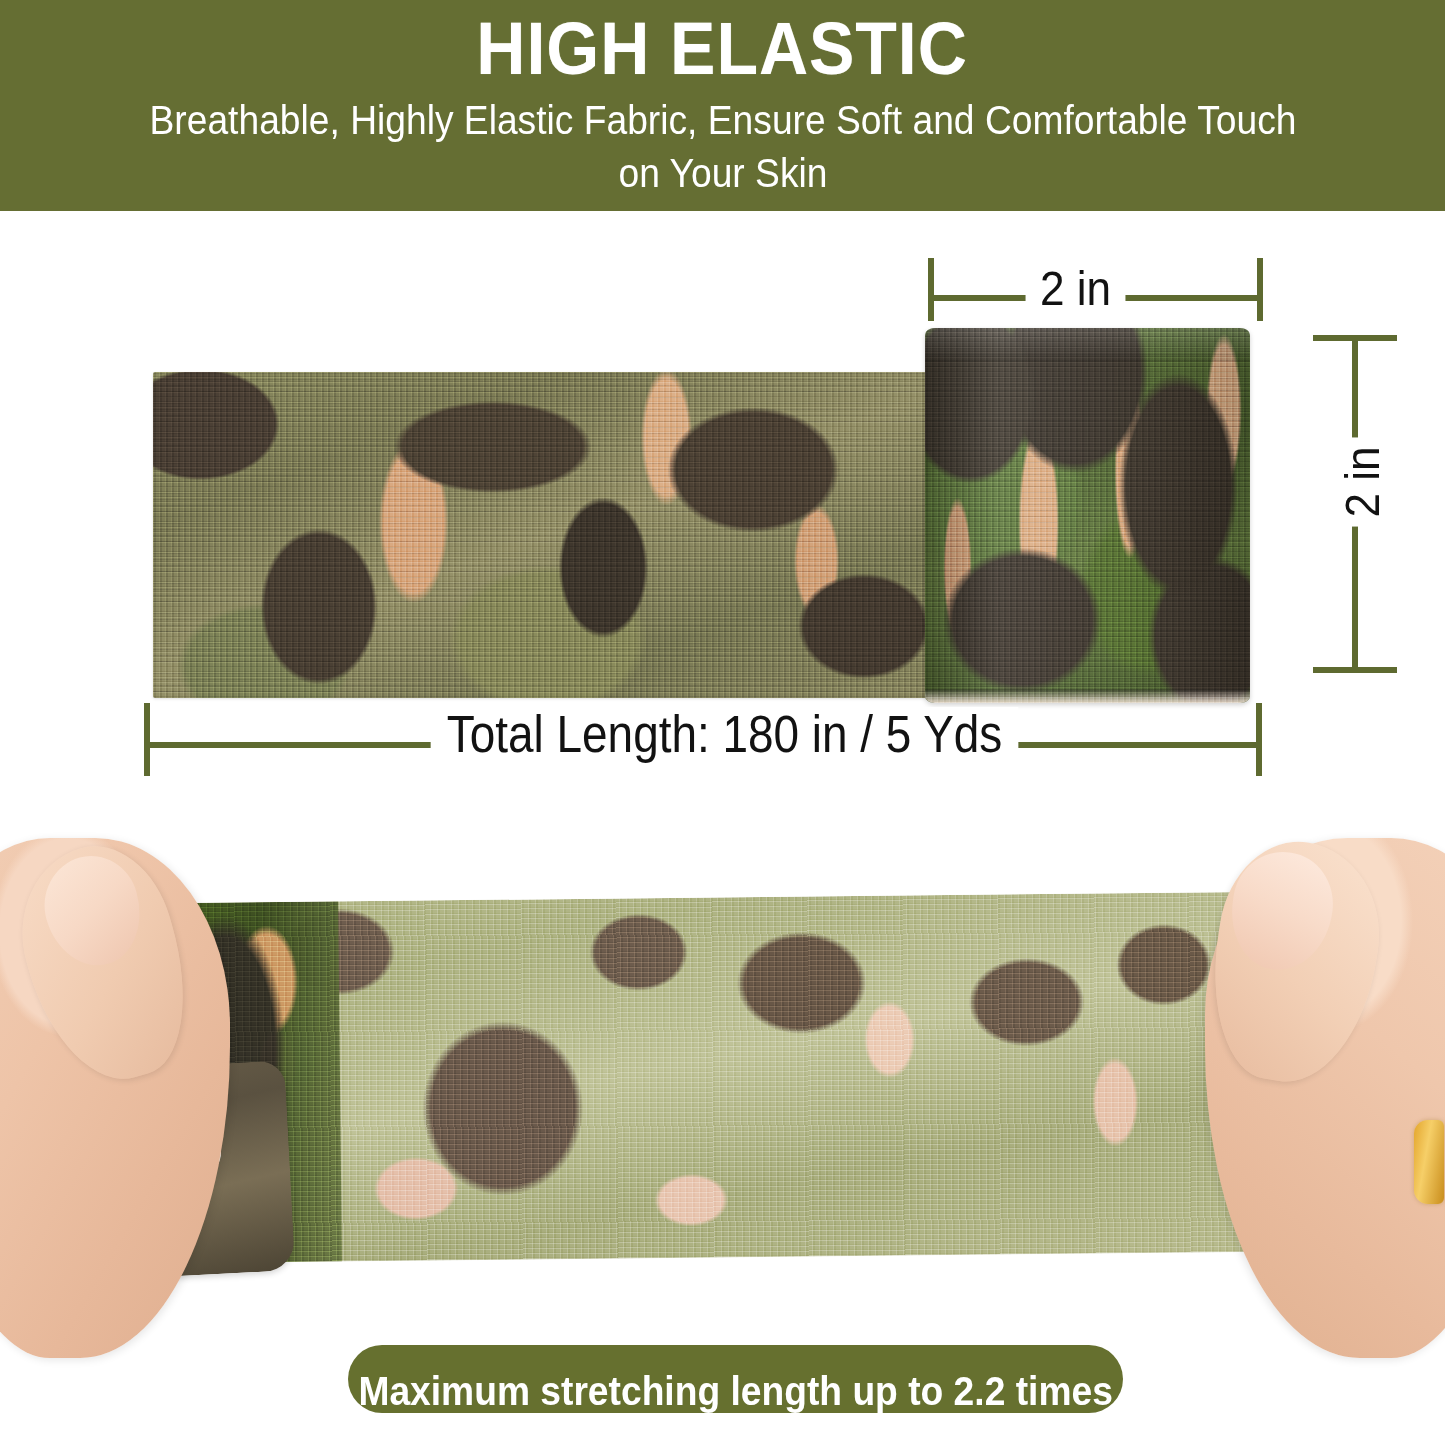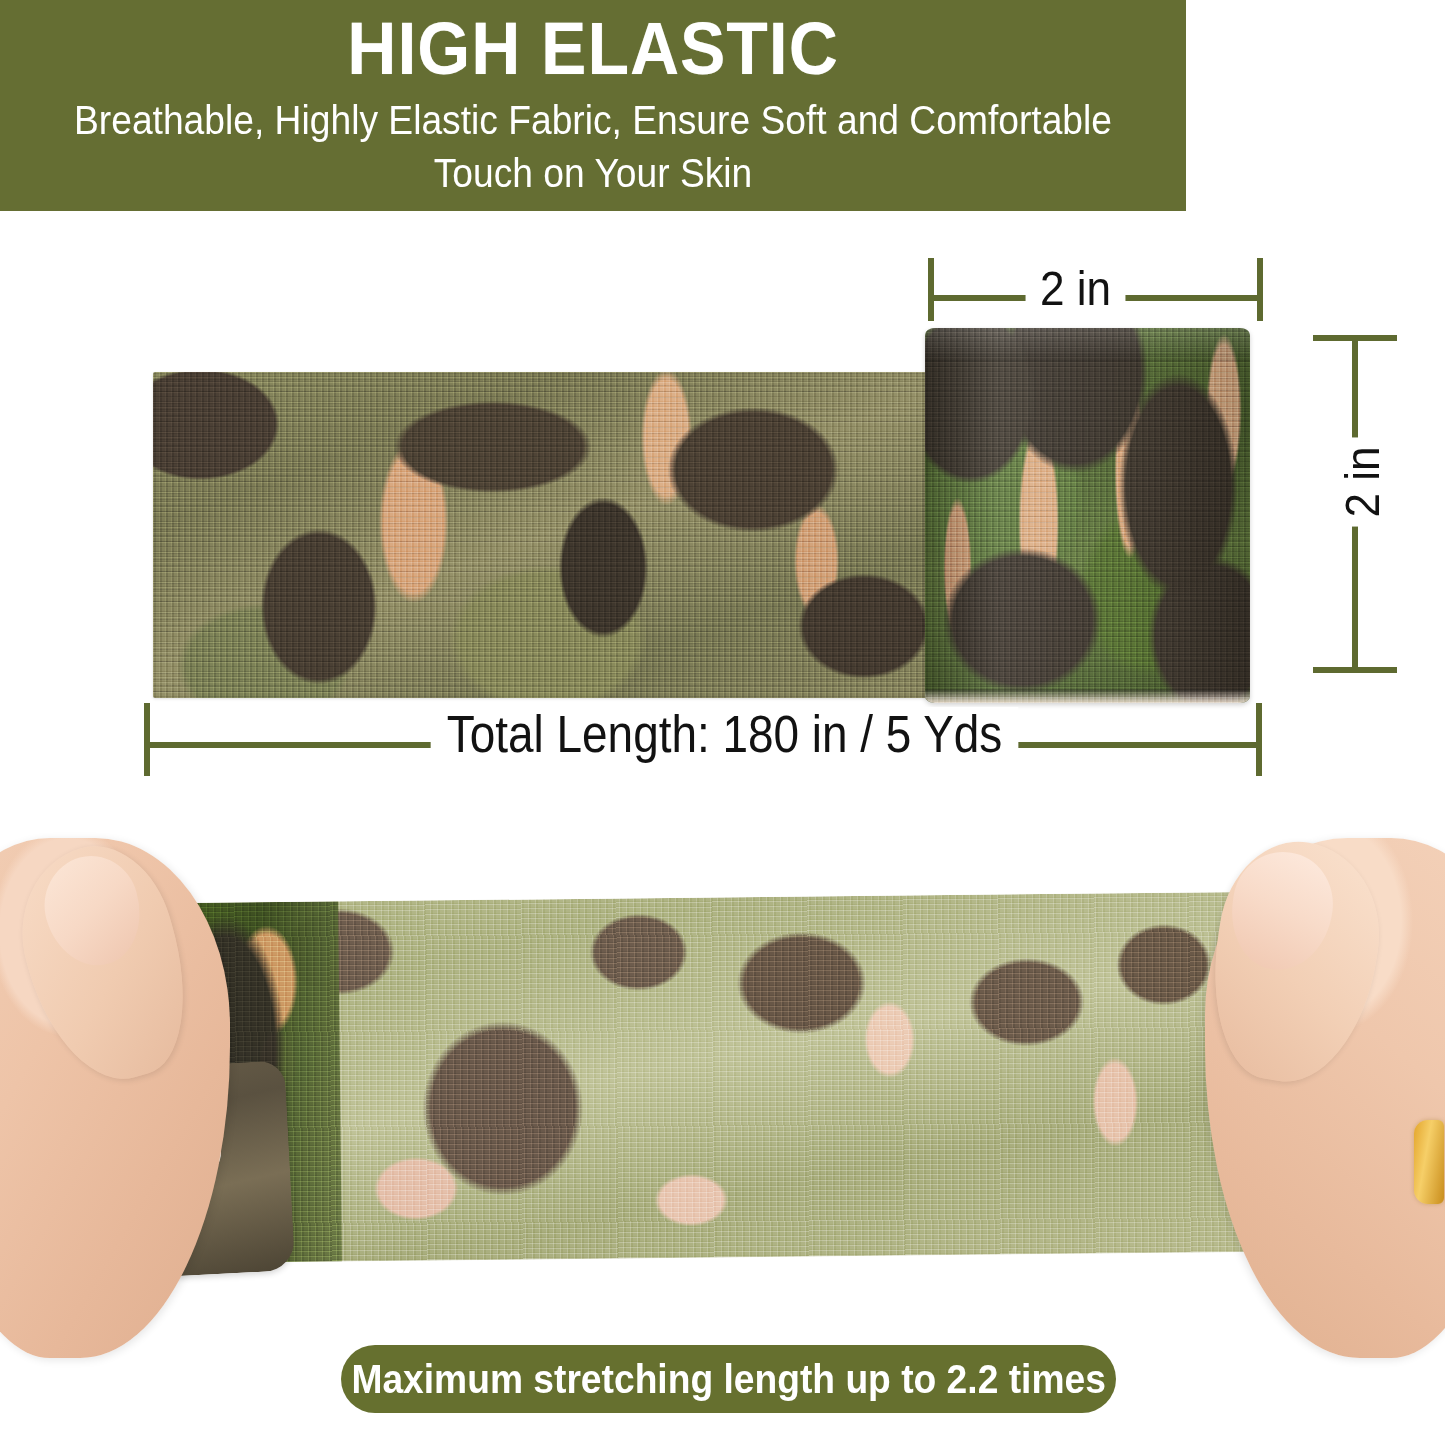--- a/index.html
+++ b/index.html
@@ -7,21 +7,21 @@
     width:1445px;height:1445px;
     background:#ffffff;
     font-family:"Liberation Sans", sans-serif;
     overflow:hidden;
     position:relative;
   }
   #stage{position:relative;width:1445px;height:1445px;background:#fff;overflow:hidden;}
 
   
   .banner{
-    position:absolute;left:0;top:0;width:1186px;height:211px;
+    position:absolute;left:0;top:0;width:1445px;height:211px;
     background:#656E33;
     display:flex;flex-direction:column;align-items:center;justify-content:flex-start;
     box-sizing:border-box;padding-top:6px;
   }
   .banner-title{
     color:#ffffff;
     font-size:74px;
     font-weight:bold;
     letter-spacing:1px;
     line-height:86px;
@@ -268,24 +268,24 @@
   #ring-right{
     position:absolute;left:1414px;top:282px;width:30px;height:84px;
     background:linear-gradient(100deg,#e3a52c 0%,#f6cf68 40%,#c98d1c 100%);
     border-radius:14px 6px 6px 14px;
     z-index:8;
     box-shadow:0 0 4px rgba(150,110,20,.35);
   }
 
   
   .pill{
-    position:absolute;left:341px;top:1345px;width:775px;height:68px;
+    position:absolute;left:348px;top:1345px;width:775px;height:68px;
     background:#66702F;
     border-radius:34px;
-    display:flex;align-items:center;justify-content:center;
+    display:flex;align-items:flex-end;justify-content:center;
     z-index:20;
   }
   .pill-text{
     color:#ffffff;font-size:40px;line-height:44px;
     font-family:"Liberation Sans Narrow","Liberation Sans",sans-serif;
     font-weight:bold;
     transform:scaleX(0.93);
     white-space:nowrap;
   }
 </style>

